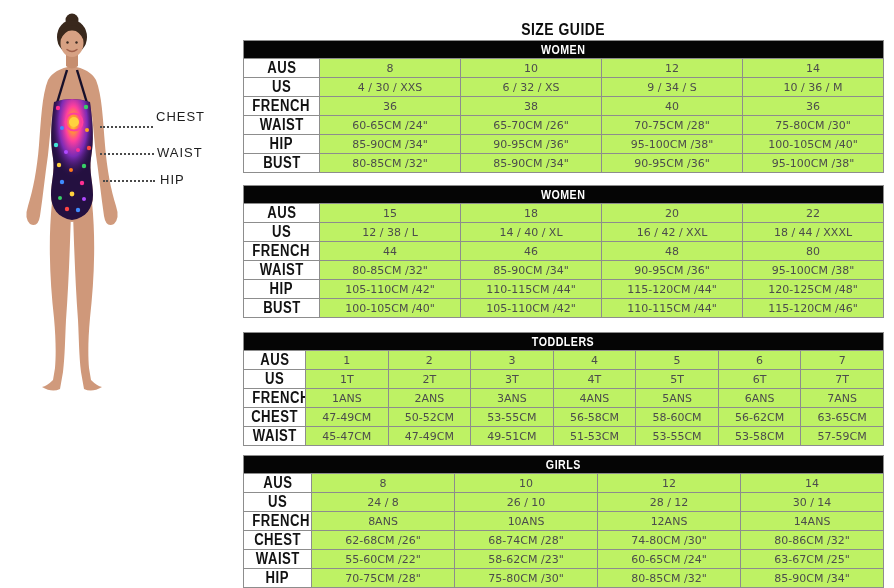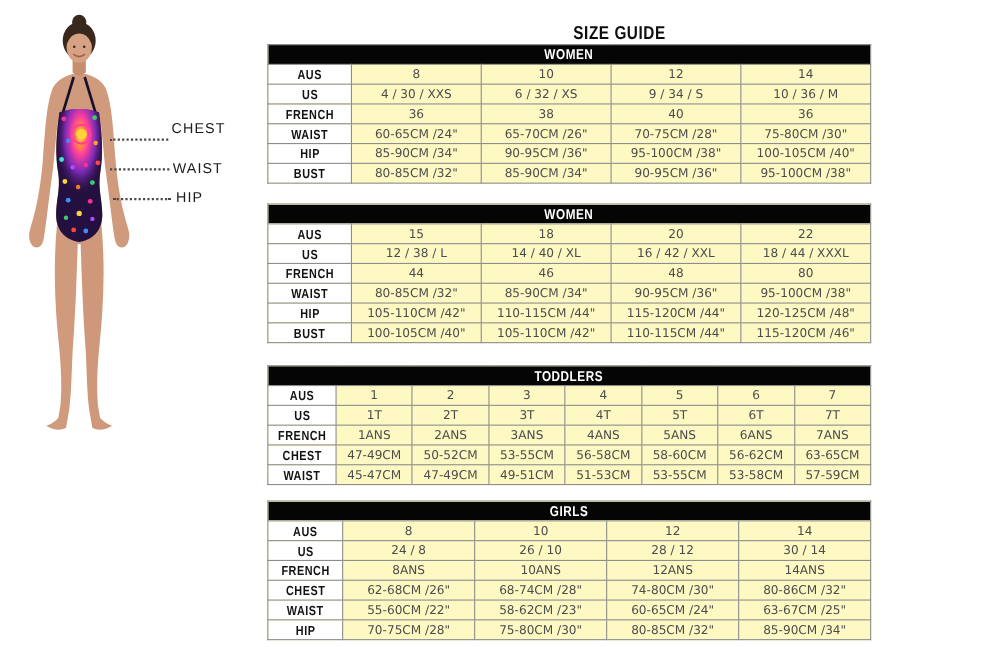--- a/index.html
+++ b/index.html
@@ -23,37 +23,37 @@
 
   
   .tables-area{position:absolute;left:243px;top:0;width:641px;height:588px;}
   .title{
     position:absolute;left:0;right:0;top:4px;margin:16px;
     text-align:center;font-size:17px;font-weight:bold;color:#0d0d0d;
   }
   .cond{display:inline-block;transform:scaleX(0.82);transform-origin:center;letter-spacing:0.6px;white-space:nowrap;}
 
   table.size-table{
-    position:absolute;left:0;width:549px;
+    position:absolute;left:0;width:641px;
     border-collapse:collapse;table-layout:fixed;
-    background:#fef9c3;
+    background:#bef264;
   }
   .t0{top:40px}.t1{top:185px}.t2{top:332px}.t3{top:455px}
   table.size-table th,table.size-table td{
     border:1px solid #8d8d8d;
     height:17px;padding:0 2px;text-align:center;vertical-align:middle;
     overflow:hidden;white-space:nowrap;
   }
   th.band{
     background:#050505;color:#ffffff;border:1px solid #050505;
     font-size:13px;font-weight:bold;height:16px;
   }
   th.rowlabel{
     background:#ffffff;color:#121212;
-    font-size:12px;font-weight:bold;
+    font-size:16px;font-weight:bold;
   }
   td.val{
     font-family:"DejaVu Sans",sans-serif;
     font-size:11px;color:#4c4c4c;font-weight:400;
   }
 </style>
 </head>
 <body>
 
 <div class="figure-area">

